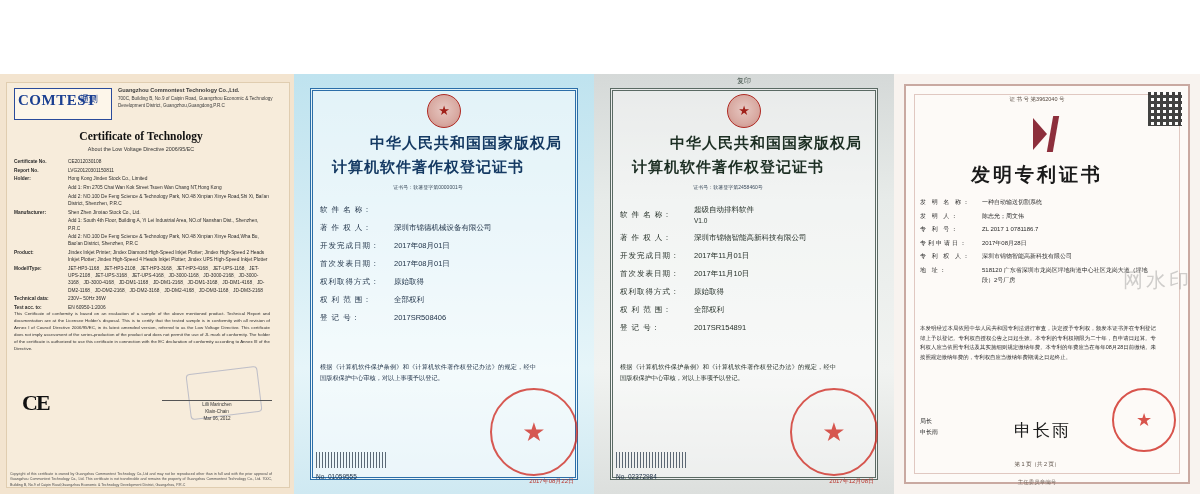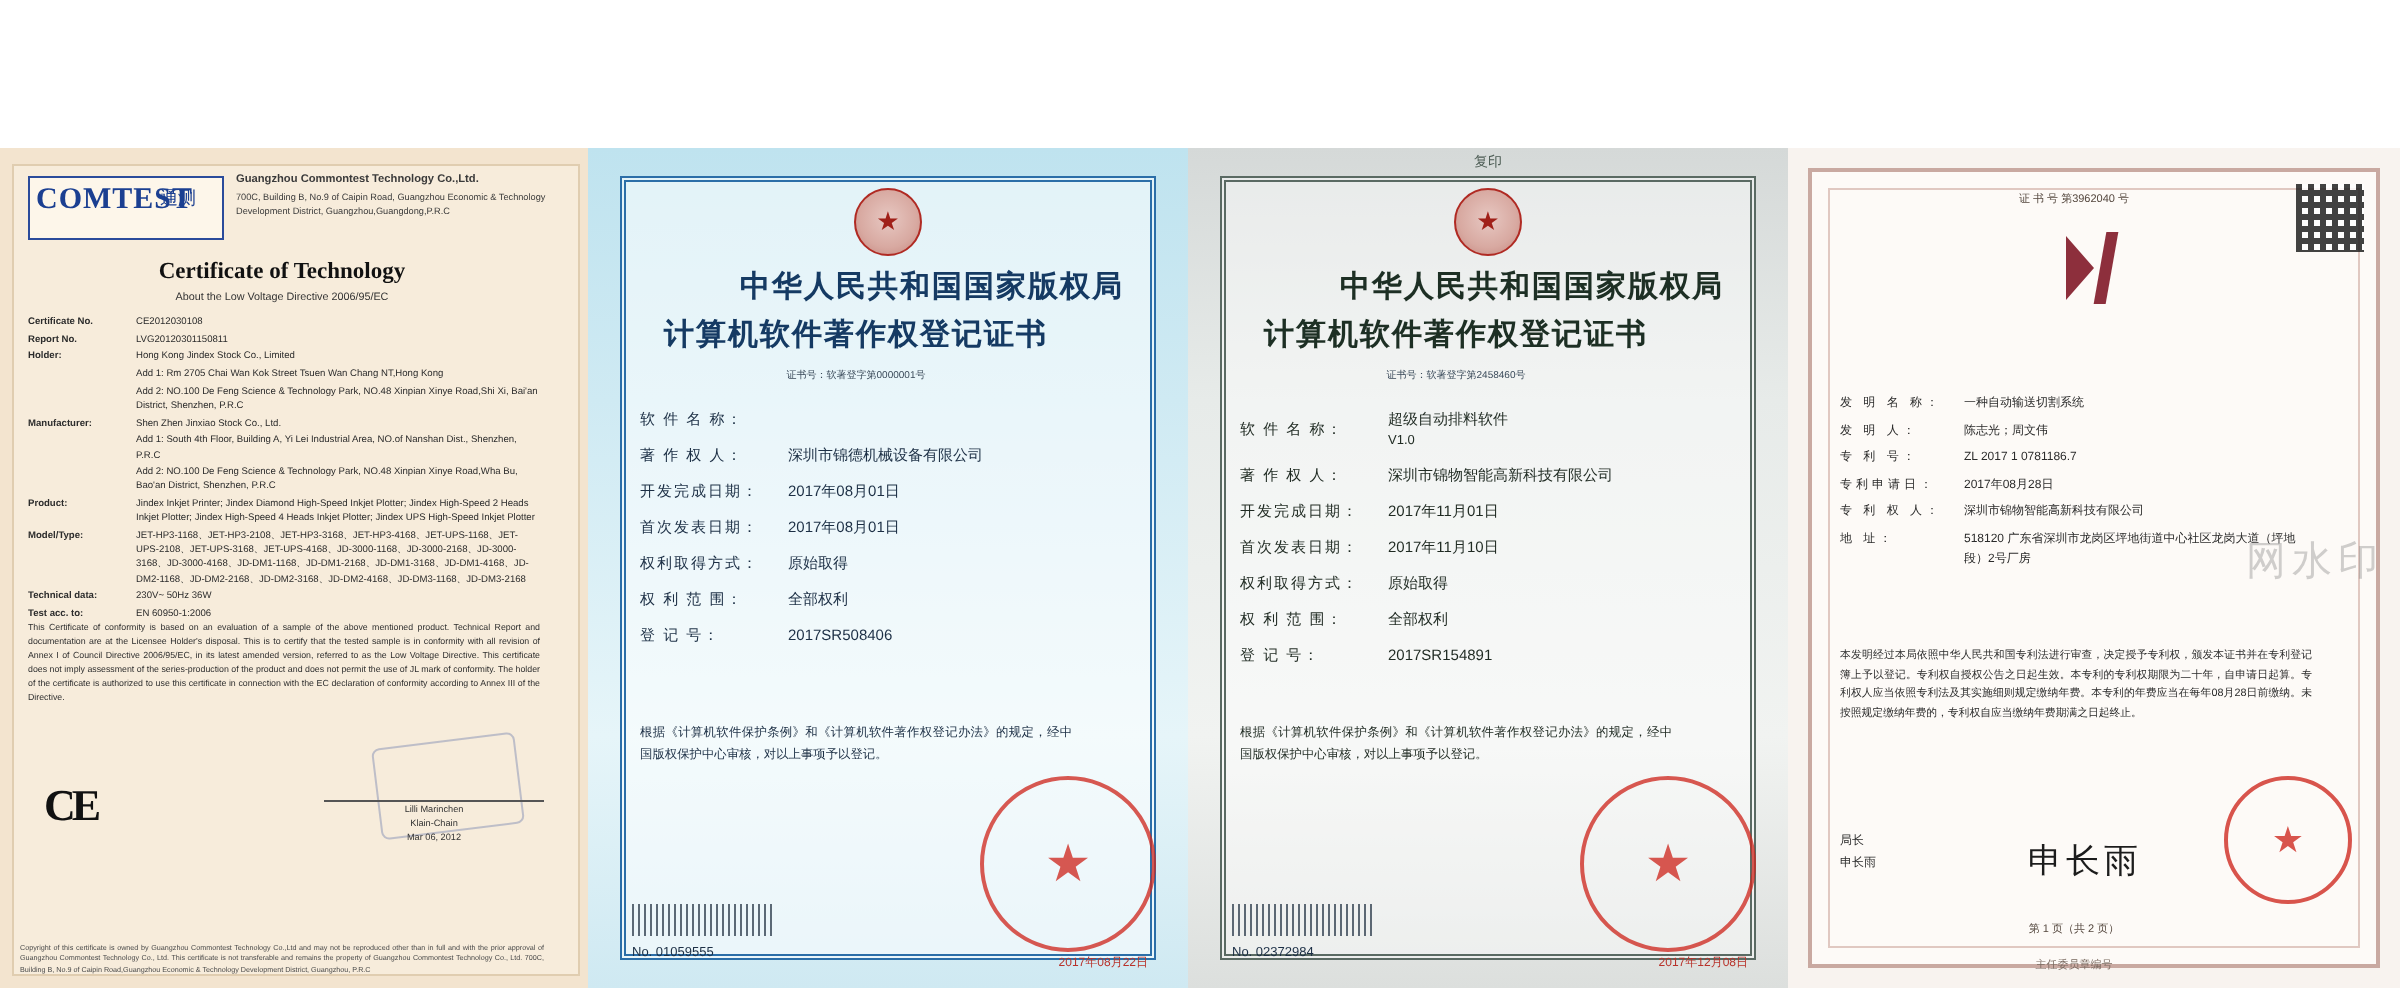--- a/index.html
+++ b/index.html
@@ -543,20 +543,21 @@
     <div class="cert c4">
       <div class="sheet">
         <div class="inner"></div>
       </div>
       <div class="serial">证 书 号 第3962040 号</div>
       <div class="qr"></div>
       <div class="mark">
         <div class="chev"></div>
         <div class="bar"></div>
       </div>
+      <h2>发明专利证书</h2>
 
       <div class="fields">
         <div class="f">
             <span class="k">发 明 名 称：</span>
             <span class="v">一种自动输送切割系统</span>
           </div>
         <div class="f">
             <span class="k">发 明 人：</span>
             <span class="v">陈志光；周文伟</span>
           </div>

